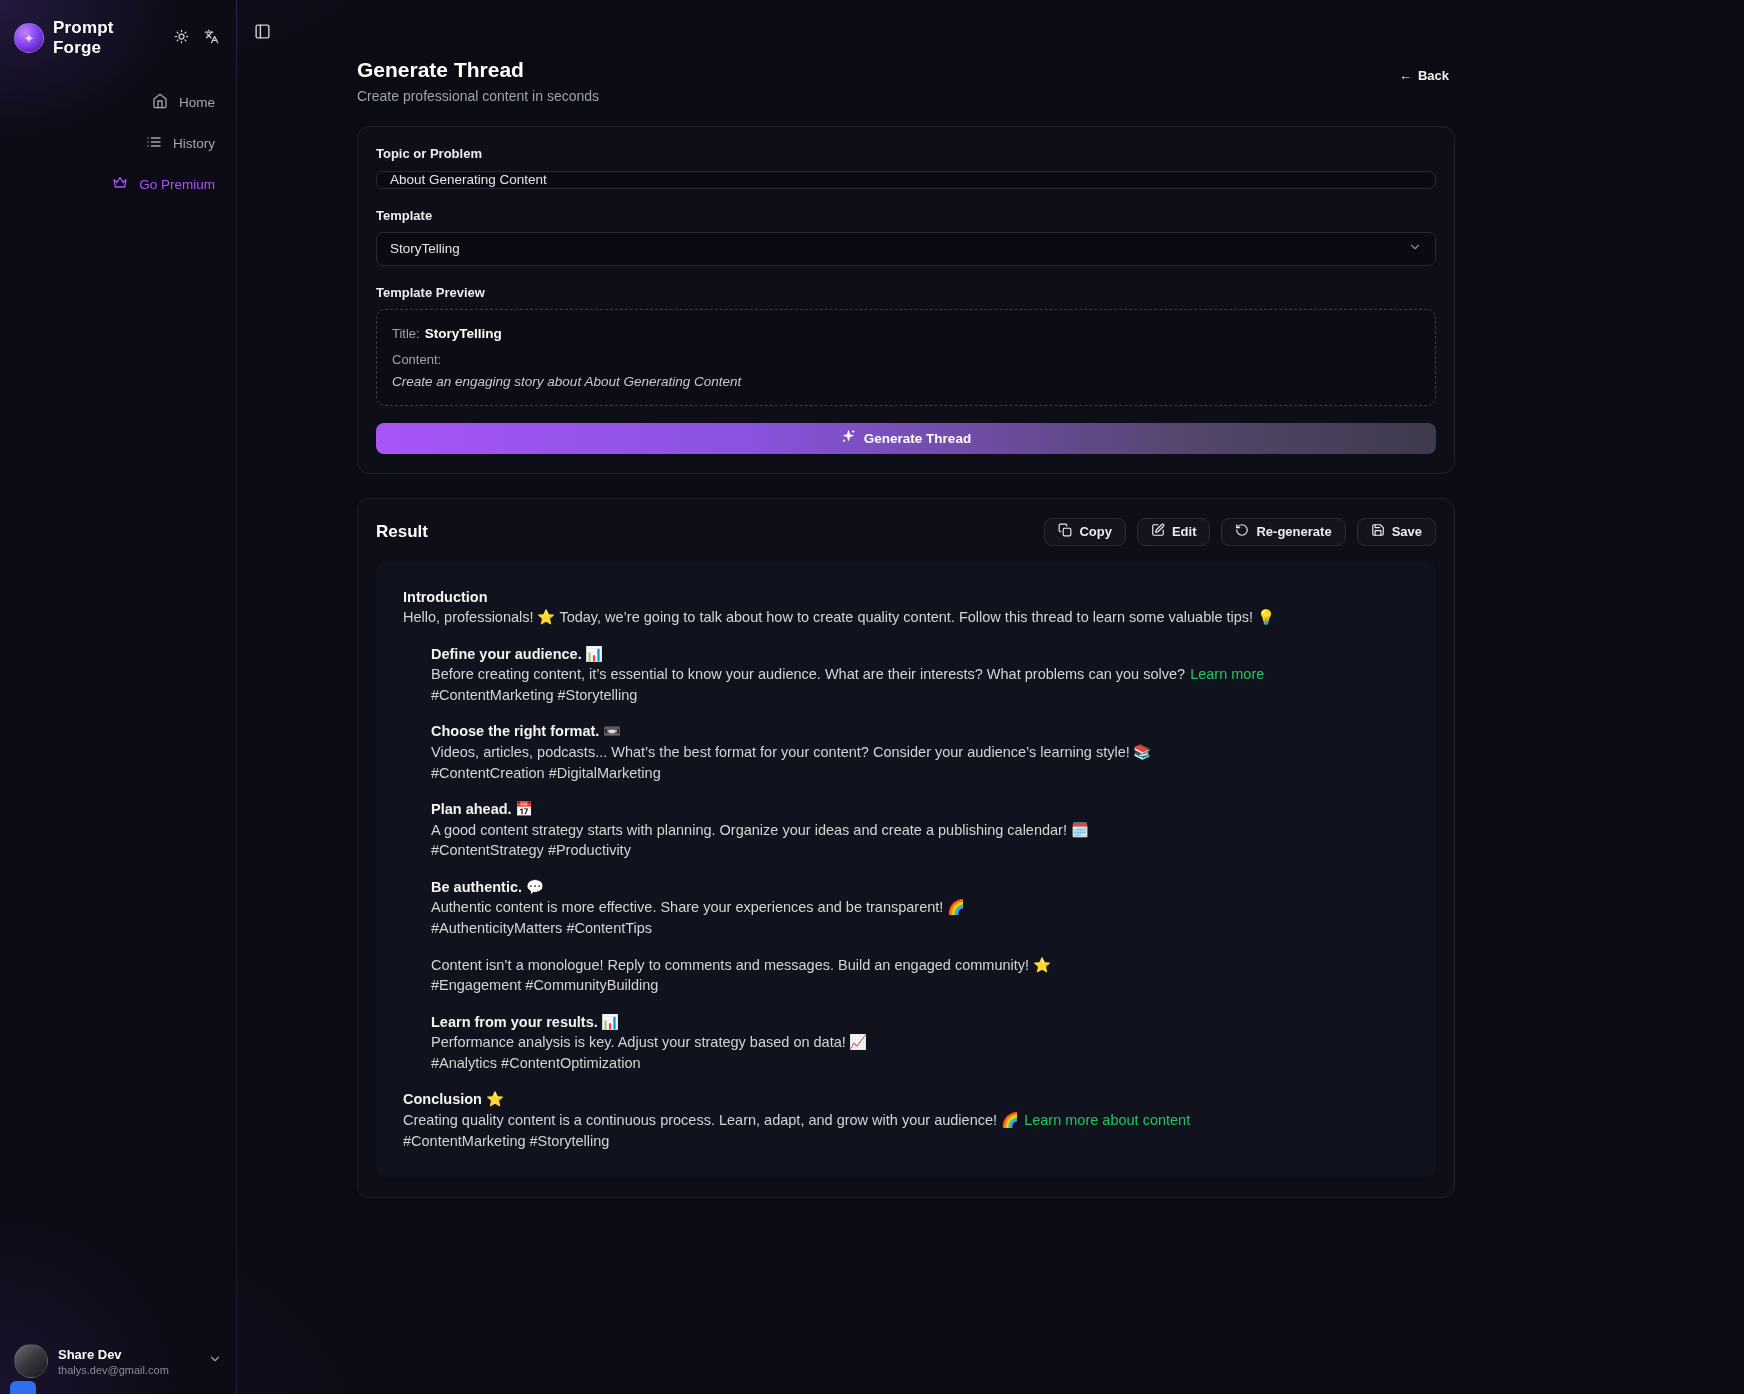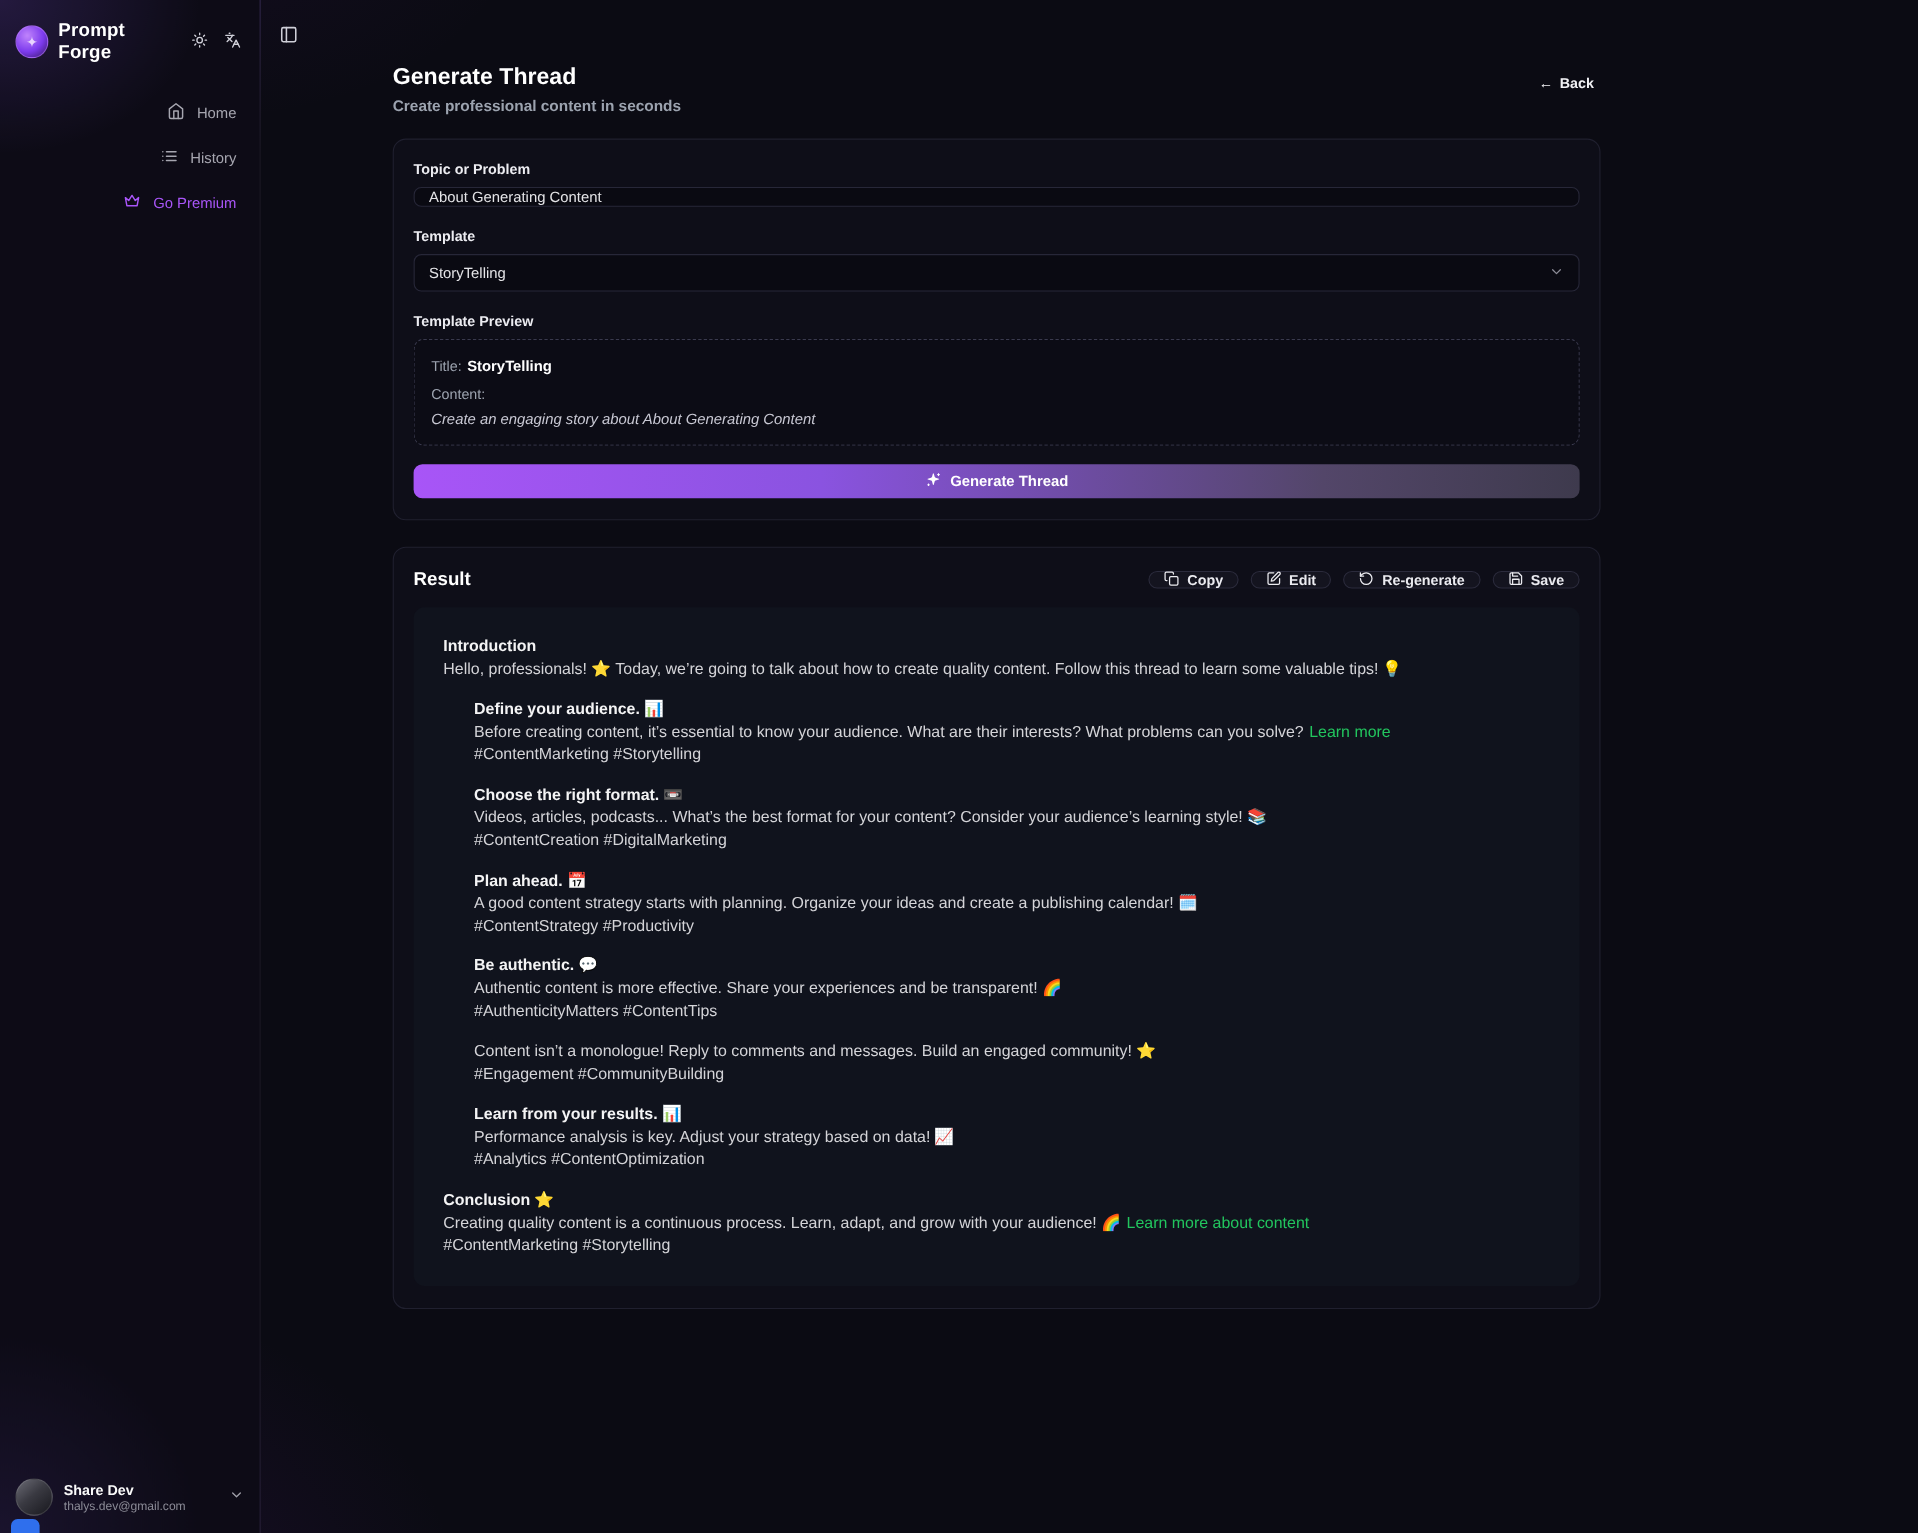--- a/index.html
+++ b/index.html
@@ -70,21 +70,21 @@
 
   
   .main { flex:1; position:relative; padding:58px 0 0 120px; }
   .panel-toggle { position:absolute; top:20px; left:14px; }
   .panel-toggle svg { width:17px; height:17px; }
 
   .content { width:1098px; }
 
   .header-row { display:flex; justify-content:space-between; align-items:flex-start; }
   .page-title { font-size:21px; font-weight:700; color:#ffffff; margin:0; }
-  .page-subtitle { font-size:14px; color:#9ca3af; margin-top:6px;font-weight:bold; }
+  .page-subtitle { font-size:14px; color:#9ca3af; margin-top:6px; }
   .back-btn {
     display:flex; align-items:center; gap:6px;
     background:none; border:none; color:#f1f1f4; font-family:inherit;
     font-size:13px; font-weight:600; cursor:pointer; margin-top:9px;
   }
 
   .card {
     background:#0e0e18;
     border:1px solid #20202f;
     border-radius:12px;
@@ -128,21 +128,21 @@
   }
   .generate-btn svg { width:15px; height:15px; }
 
   
   .result-card { margin-top:24px; padding:19px 18px 20px 18px; }
   .result-header { display:flex; justify-content:space-between; align-items:center; }
   .result-title { font-size:17px; font-weight:700; color:#ffffff; }
   .result-actions { display:flex; gap:11px; }
   .action-btn {
     display:flex; align-items:center; gap:7px;
-    height:16px; padding:0 13px;
+    height:28px; padding:0 13px;
     background:#14141f; border:1px solid #2b2b3c; border-radius:8px;
     color:#ebebf0; font-family:inherit; font-size:13px; font-weight:600;
     cursor:pointer;
   }
   .action-btn svg { width:14px; height:14px; }
 
   .result-box {
     margin-top:15px;
     background:#10131d;
     border-radius:10px;

